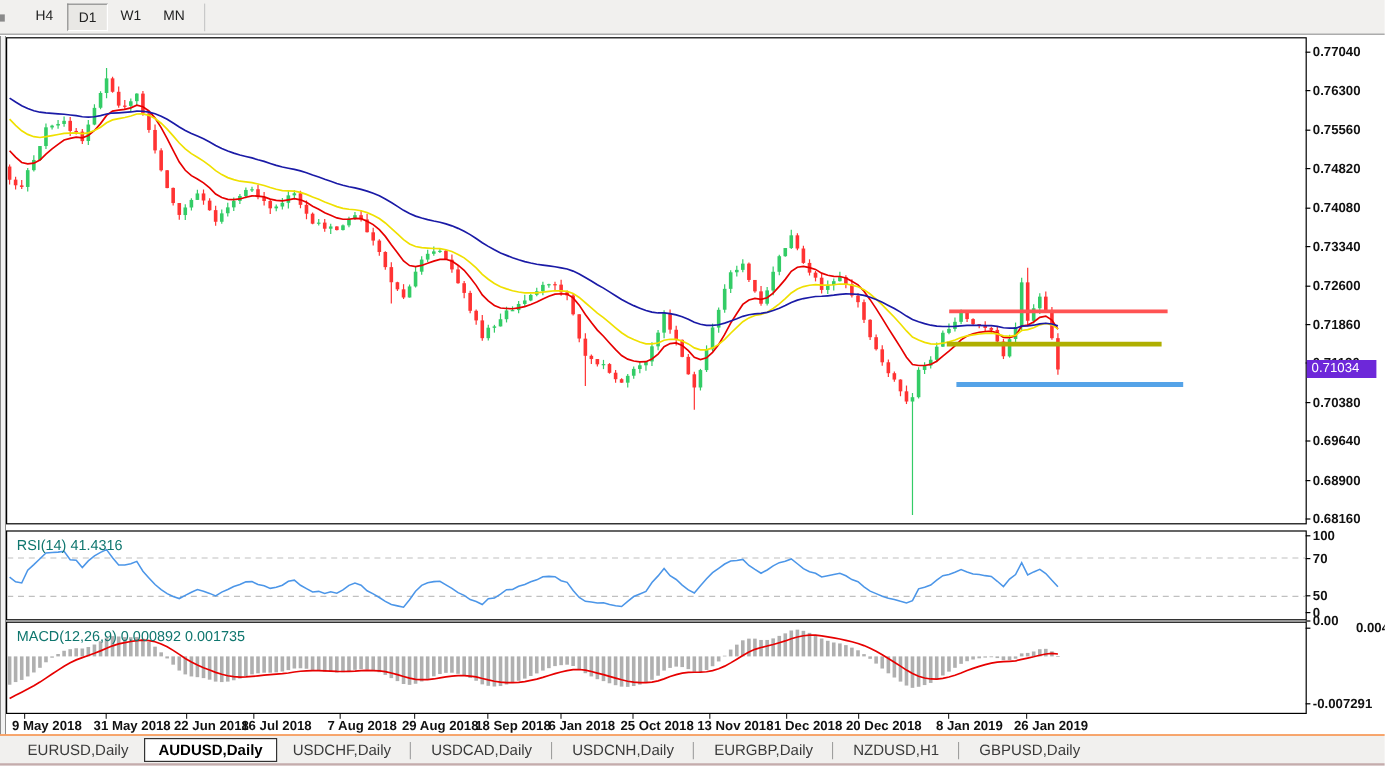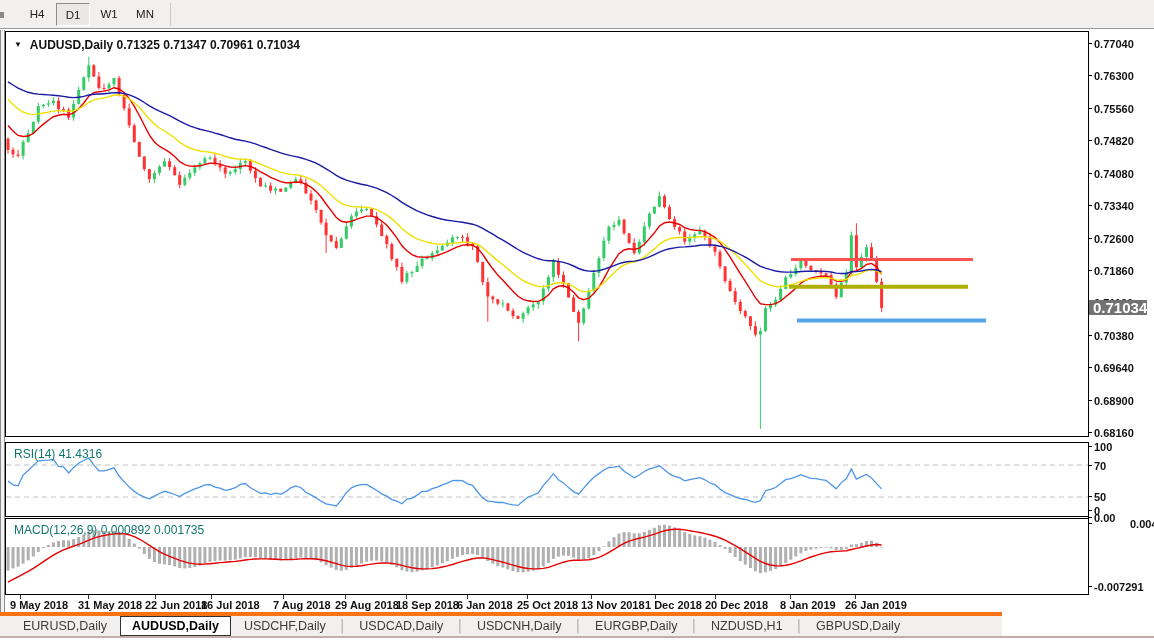--- a/index.html
+++ b/index.html
@@ -17,27 +17,27 @@
   .pane{position:absolute;left:5px;width:1084px;border:1px solid #000;background:#fff;box-sizing:border-box;}
   .pane-price{top:31px;height:406px;}
   .pane-rsi{top:442px;height:75px;}
   .pane-macd{top:518px;height:77px;}
   .pane svg{position:absolute;left:0;top:0;}
   .chart-header{position:absolute;left:8px;top:6px;font-size:12px;font-weight:700;color:#111;white-space:nowrap;}
   .tri{font-size:8px;margin-right:5px;position:relative;top:-2px;}
   .ind-label{position:absolute;left:8px;top:4px;font-size:12px;color:#0f766e;white-space:nowrap;}
   .axl{position:absolute;left:1094px;font-size:11px;font-weight:700;color:#111;line-height:12px;white-space:nowrap;}
   .axl::before{content:"";position:absolute;left:-6px;top:5px;width:4px;height:1px;background:#000;}
-  .price-tag{position:absolute;left:1089px;top:300px;width:54px;height:15px;background:#737373;color:#fff;
-             font-size:15px;font-weight:700;line-height:15px;padding-left:4px;}
+  .price-tag{position:absolute;left:1089px;top:300px;width:54px;height:15px;background:#6d28d9;color:#fff;
+             font-size:11px;font-weight:400;line-height:15px;padding-left:4px;}
   .date-axis{position:absolute;left:5px;top:595px;width:1084px;height:17px;}
   .date-label{position:absolute;top:4px;font-size:11px;font-weight:700;color:#111;white-space:nowrap;}
   .date-tick{position:absolute;top:0;width:1px;height:4px;background:#333;}
-  .tabbar{position:absolute;left:0;top:612px;width:1002px;height:24px;background:#F1F0EE;
-          border-top:4px solid #f97316;display:flex;align-items:center;box-sizing:border-box;}
+  .tabbar{position:absolute;left:0;top:612px;width:1154px;height:24px;background:#F1F0EE;
+          border-top:1px solid #f97316;display:flex;align-items:center;box-sizing:border-box;}
   .tab{font-size:12.5px;color:#3a3a3a;padding:2px 13px;white-space:nowrap;cursor:default;}
   .tab.active{background:#fff;border:1px solid #333;font-weight:700;color:#000;padding:2px 11px;}
   .tab-sep{color:#999;font-size:12px;}
   .bottom-line{position:absolute;left:0;top:636px;width:1154px;height:2px;background:#C4ACAC;}
 </style>
 </head>
 <body>
 
 <div>
   <div class="toolbar">
@@ -405,26 +405,20 @@
           <line x1="875.6" y1="245.8" x2="875.6" y2="280.2" stroke="#FF3333" stroke-width="1"></line>
           <rect x="874.1" y="249.8" width="3" height="26.1" fill="#FF3333"></rect>
         </g>
         <polyline points="2.0,93.6 7.0,98.9 12.1,103.4 17.1,104.5 22.2,104.0 27.3,101.4 32.3,96.4 37.4,92.1 42.4,88.3 47.4,84.7 52.5,83.3 57.5,82.3 62.6,82.9 67.6,80.9 72.7,76.7 77.8,71.0 82.8,64.2 87.8,60.6 92.9,59.8 98.0,59.1 103.0,57.9 108.0,55.7 113.1,57.0 118.1,60.5 123.2,66.4 128.3,74.3 133.3,83.5 138.3,93.3 143.4,103.1 148.4,109.9 153.5,114.4 158.5,117.1 163.6,120.4 168.7,124.5 173.7,129.7 178.8,132.6 183.8,134.1 188.8,134.3 193.9,133.8 198.9,132.4 204.0,131.2 209.0,131.4 214.1,132.1 219.2,133.9 224.2,135.0 229.3,135.4 234.3,134.5 239.3,133.6 244.4,134.5 249.4,136.6 254.5,139.8 259.6,142.3 264.6,145.3 269.6,147.4 274.7,149.6 279.8,150.7 284.8,150.7 289.8,150.0 294.9,150.2 299.9,152.3 305.0,155.2 310.1,159.4 315.1,165.0 320.1,172.0 325.2,178.7 330.3,185.5 335.3,189.3 340.3,190.2 345.4,189.2 350.4,187.4 355.5,185.6 360.6,184.1 365.6,184.1 370.6,185.6 375.7,189.0 380.8,193.2 385.8,199.3 390.8,205.8 395.9,213.8 400.9,218.8 406.0,222.6 411.1,224.7 416.1,225.1 421.1,225.3 426.2,224.6 431.3,223.5 436.3,221.7 441.3,219.7 446.4,217.1 451.4,214.9 456.5,213.1 461.6,212.8 466.6,213.1 471.6,216.2 476.7,222.3 481.8,230.0 486.8,236.8 491.8,243.1 496.9,248.2 501.9,253.8 507.0,259.3 512.0,264.3 517.1,267.3 522.1,268.8 527.2,269.5 532.3,269.4 537.3,267.1 542.4,263.1 547.4,256.9 552.4,254.3 557.5,253.8 562.5,255.9 567.6,260.2 572.6,265.8 577.7,267.7 582.8,266.2 587.8,261.6 592.9,255.1 597.9,246.7 602.9,237.3 608.0,229.2 613.0,221.7 618.1,218.0 623.1,216.7 628.2,217.5 633.3,216.1 638.3,212.2 643.4,206.6 648.4,200.8 653.4,194.1 658.5,190.7 663.5,190.0 668.6,191.0 673.6,192.5 678.7,195.6 683.8,197.4 688.8,198.3 693.9,198.4 698.9,199.6 703.9,202.3 709.0,205.4 714.0,210.7 719.1,217.7 724.1,225.2 729.2,233.3 734.3,241.6 739.3,249.4 744.4,257.5 749.4,265.7 754.4,271.8 759.5,272.6 764.5,272.6 769.6,271.7 774.6,269.0 779.7,264.7 784.8,260.6 789.8,256.2 794.9,251.2 799.9,248.0 804.9,246.2 810.0,244.9 815.0,244.3 820.1,244.0 825.1,245.6 830.2,249.1 835.3,249.4 840.3,247.8 845.4,239.7 850.4,238.9 855.4,236.3 860.5,232.5 865.5,231.4 870.6,234.8 875.6,242.3" fill="none" stroke="#E60000" stroke-width="1.4"></polyline>
         <polyline points="2.0,67.3 7.0,72.4 12.1,77.0 17.1,80.0 22.2,81.9 27.3,82.6 32.3,81.9 37.4,81.0 42.4,80.1 47.4,79.1 52.5,78.9 57.5,78.8 62.6,79.4 67.6,78.7 72.7,76.8 77.8,74.0 82.8,70.3 87.8,67.9 92.9,66.9 98.0,65.9 103.0,64.7 108.0,63.0 113.1,62.9 118.1,64.1 123.2,66.8 128.3,70.7 133.3,75.6 138.3,81.2 143.4,87.2 148.4,92.1 153.5,96.0 158.5,99.0 163.6,102.3 168.7,106.0 173.7,110.2 178.8,113.5 183.8,116.0 188.8,117.7 193.9,119.0 198.9,119.6 204.0,120.2 209.0,121.3 214.1,122.6 219.2,124.3 224.2,125.7 229.3,126.8 234.3,127.1 239.3,127.3 244.4,128.3 249.4,130.0 254.5,132.2 259.6,134.1 264.6,136.3 269.6,138.2 274.7,140.2 279.8,141.6 284.8,142.4 289.8,142.8 294.9,143.6 299.9,145.2 305.0,147.3 310.1,150.1 315.1,153.8 320.1,158.3 325.2,162.9 330.3,167.7 335.3,171.3 340.3,173.4 345.4,174.4 350.4,174.8 355.5,175.1 360.6,175.2 365.6,176.1 370.6,177.6 375.7,180.0 380.8,182.9 385.8,186.9 390.8,191.3 395.9,196.6 400.9,200.7 406.0,204.2 411.1,206.9 416.1,208.7 421.1,210.3 426.2,211.3 431.3,212.0 436.3,212.1 441.3,212.0 446.4,211.4 451.4,210.8 456.5,210.3 461.6,210.4 466.6,210.8 471.6,212.5 476.7,215.9 481.8,220.3 486.8,224.6 491.8,228.9 496.9,232.7 501.9,236.9 507.0,241.2 512.0,245.3 517.1,248.6 522.1,251.0 527.2,253.0 532.3,254.5 537.3,254.6 542.4,253.8 547.4,251.5 552.4,250.7 557.5,250.8 562.5,252.1 567.6,254.6 572.6,257.9 577.7,259.6 582.8,259.6 587.8,257.9 592.9,255.0 597.9,250.8 602.9,245.7 608.0,240.9 613.0,236.1 618.1,232.9 623.1,230.9 628.2,230.0 633.3,228.2 638.3,225.1 643.4,221.2 648.4,216.9 653.4,212.1 658.5,208.8 663.5,206.8 668.6,205.7 673.6,205.2 678.7,205.6 683.8,205.6 688.8,205.3 693.9,204.7 698.9,204.7 703.9,205.6 709.0,206.9 714.0,209.4 719.1,213.0 724.1,217.2 729.2,222.0 734.3,227.2 739.3,232.4 744.4,238.0 749.4,243.8 754.4,248.9 759.5,251.3 764.5,253.3 769.6,254.6 774.6,254.8 779.7,254.0 784.8,252.9 789.8,251.4 794.9,249.3 799.9,247.9 804.9,247.0 810.0,246.3 815.0,245.8 820.1,245.6 825.1,246.2 830.2,247.9 835.3,248.2 840.3,247.5 845.4,243.4 850.4,242.7 855.4,241.1 860.5,238.7 865.5,237.6 870.6,238.7 875.6,242.1" fill="none" stroke="#EFE000" stroke-width="1.4"></polyline>
         <polyline points="2.0,49.8 7.0,53.0 12.1,56.1 17.1,58.4 22.2,60.3 27.3,61.5 32.3,62.1 37.4,62.5 42.4,62.9 47.4,63.2 52.5,63.8 57.5,64.4 62.6,65.3 67.6,65.6 72.7,65.3 77.8,64.4 82.8,63.0 87.8,62.2 92.9,62.0 98.0,61.7 103.0,61.3 108.0,60.6 113.1,60.7 118.1,61.4 123.2,62.8 128.3,64.8 133.3,67.4 138.3,70.5 143.4,73.8 148.4,76.7 153.5,79.2 158.5,81.4 163.6,83.7 168.7,86.3 173.7,89.2 178.8,91.7 183.8,93.8 188.8,95.6 193.9,97.2 198.9,98.4 204.0,99.6 209.0,101.1 214.1,102.5 219.2,104.2 224.2,105.8 229.3,107.2 234.3,108.2 239.3,109.1 244.4,110.4 249.4,111.9 254.5,113.8 259.6,115.5 264.6,117.4 269.6,119.1 274.7,120.9 279.8,122.4 284.8,123.6 289.8,124.6 294.9,125.8 299.9,127.3 305.0,129.1 310.1,131.2 315.1,133.8 320.1,136.8 325.2,140.0 330.3,143.3 335.3,146.0 340.3,148.1 345.4,149.7 350.4,151.0 355.5,152.2 360.6,153.2 365.6,154.6 370.6,156.2 375.7,158.3 380.8,160.7 385.8,163.5 390.8,166.7 395.9,170.3 400.9,173.3 406.0,176.2 411.1,178.8 416.1,180.8 421.1,182.8 426.2,184.5 431.3,186.0 436.3,187.2 441.3,188.2 446.4,188.9 451.4,189.6 456.5,190.3 461.6,191.2 466.6,192.2 471.6,193.9 476.7,196.3 481.8,199.3 486.8,202.2 491.8,205.3 496.9,208.1 501.9,211.2 507.0,214.4 512.0,217.5 517.1,220.3 522.1,222.7 527.2,224.8 532.3,226.8 537.3,228.1 542.4,228.8 547.4,228.8 552.4,229.4 557.5,230.4 562.5,231.9 567.6,234.0 572.6,236.5 577.7,238.2 582.8,239.1 587.8,239.2 592.9,238.6 597.9,237.3 602.9,235.5 608.0,233.6 613.0,231.6 618.1,230.3 623.1,229.5 628.2,229.1 633.3,228.3 638.3,226.8 643.4,224.8 648.4,222.6 653.4,220.1 658.5,218.1 663.5,216.8 668.6,215.9 673.6,215.1 678.7,214.9 683.8,214.5 688.8,214.0 693.9,213.3 698.9,212.9 703.9,213.0 709.0,213.3 714.0,214.2 719.1,215.7 724.1,217.6 729.2,219.9 734.3,222.5 739.3,225.1 744.4,228.1 749.4,231.4 754.4,234.3 759.5,236.1 764.5,237.7 769.6,239.0 774.6,239.8 779.7,240.1 784.8,240.1 789.8,240.0 794.9,239.5 799.9,239.2 804.9,239.2 810.0,239.2 815.0,239.3 820.1,239.4 825.1,240.0 830.2,241.1 835.3,241.5 840.3,241.5 845.4,239.8 850.4,239.6 855.4,239.0 860.5,237.9 865.5,237.4 870.6,238.0 875.6,239.6" fill="none" stroke="#1A1AA6" stroke-width="1.4"></polyline>
         <line x1="785" y1="227.5" x2="967" y2="227.5" stroke="#FF5353" stroke-width="3"></line>
         <line x1="783" y1="254.7" x2="962" y2="254.7" stroke="#AFAF00" stroke-width="4"></line>
         <line x1="791" y1="288.4" x2="980" y2="288.4" stroke="#55A3E8" stroke-width="4"></line>
       </svg>
-    <div class="chart-header">
-      <span class="tri">▼</span>
-      <span>AUDUSD,Daily</span>
-      <span> </span>
-      <span>0.71325 0.71347 0.70961 0.71034</span>
-    </div>
   </div>
 
   <div class="pane pane-rsi">
     <svg id="svg-rsi" width="1082" height="73" viewBox="0 0 1082 73">
         <line x1="0" y1="22" x2="1082" y2="22" stroke="#C0C0C0" stroke-width="1" stroke-dasharray="5 4"></line>
         <line x1="0" y1="54" x2="1082" y2="54" stroke="#C0C0C0" stroke-width="1" stroke-dasharray="5 4"></line>
         <polyline fill="none" stroke="#4C96E8" stroke-width="1.3" points="2.0,38.0 7.0,41.8 12.1,42.8 17.1,32.1 22.2,27.5 27.3,22.6 32.3,17.8 37.4,17.4 42.4,17.1 47.4,16.4 52.5,23.4 57.5,23.9 62.6,29.9 67.6,24.4 72.7,20.2 77.8,17.3 82.8,15.0 87.8,21.8 92.9,27.8 98.0,27.8 103.0,26.7 108.0,24.8 113.1,33.0 118.1,38.6 123.2,44.1 128.3,48.4 133.3,51.7 138.3,54.1 143.4,55.8 148.4,53.1 153.5,50.5 158.5,48.3 163.6,49.7 168.7,51.5 173.7,53.6 178.8,50.4 183.8,48.2 188.8,45.8 193.9,44.1 198.9,41.9 204.0,41.7 209.0,44.1 214.1,45.2 219.2,47.3 224.2,46.4 229.3,44.7 234.3,41.4 239.3,40.5 244.4,44.7 249.4,47.5 254.5,50.3 259.6,49.8 264.6,51.6 269.6,50.2 274.7,51.3 279.8,48.6 284.8,44.8 289.8,42.9 294.9,44.7 299.9,49.3 305.0,51.9 310.1,54.9 315.1,58.2 320.1,60.8 325.2,61.9 330.3,63.0 335.3,56.8 340.3,49.7 345.4,44.8 350.4,42.6 355.5,41.7 360.6,41.4 365.6,44.4 370.6,47.3 375.7,50.9 380.8,53.1 385.8,56.6 390.8,58.2 395.9,60.8 400.9,56.0 406.0,55.4 411.1,52.1 416.1,48.4 421.1,48.3 426.2,45.6 431.3,44.1 436.3,41.8 441.3,40.2 446.4,37.6 451.4,37.3 456.5,37.6 461.6,40.9 466.6,42.3 471.6,49.0 476.7,54.9 481.8,58.1 486.8,58.6 491.8,59.5 496.9,59.3 501.9,60.8 507.0,61.8 512.0,62.4 517.1,58.1 522.1,54.1 527.2,52.0 532.3,49.9 537.3,42.4 542.4,36.9 547.4,30.7 552.4,36.7 557.5,39.9 562.5,44.6 567.6,48.6 572.6,51.2 577.7,45.2 582.8,39.3 587.8,34.2 592.9,30.6 597.9,27.0 602.9,24.5 608.0,24.1 613.0,23.2 618.1,28.2 623.1,31.5 628.2,34.7 633.3,32.0 638.3,28.5 643.4,25.9 648.4,24.7 653.4,22.8 658.5,26.8 663.5,30.9 668.6,33.4 673.6,34.7 678.7,37.8 683.8,36.7 688.8,35.7 693.9,34.7 698.9,36.8 703.9,40.0 709.0,41.7 714.0,46.0 719.1,49.6 724.1,51.7 729.2,53.9 734.3,55.5 739.3,56.5 744.4,58.1 749.4,59.4 754.4,57.6 759.5,47.7 764.5,46.3 769.6,44.5 774.6,40.5 779.7,36.7 784.8,35.7 789.8,33.9 794.9,31.6 799.9,33.7 804.9,35.4 810.0,35.7 815.0,36.7 820.1,37.4 825.1,41.4 830.2,45.8 835.3,39.6 840.3,35.8 845.4,25.9 850.4,36.1 855.4,33.6 860.5,31.5 865.5,34.9 870.6,40.6 875.6,45.9"></polyline>
       </svg>
     <div class="ind-label">
       <span>RSI(14)</span>

